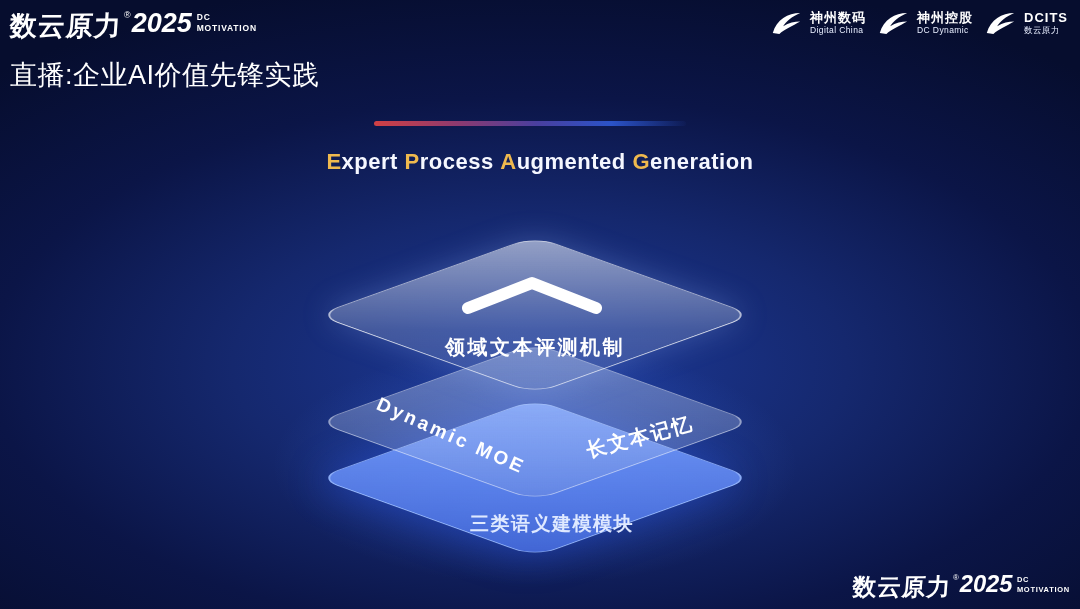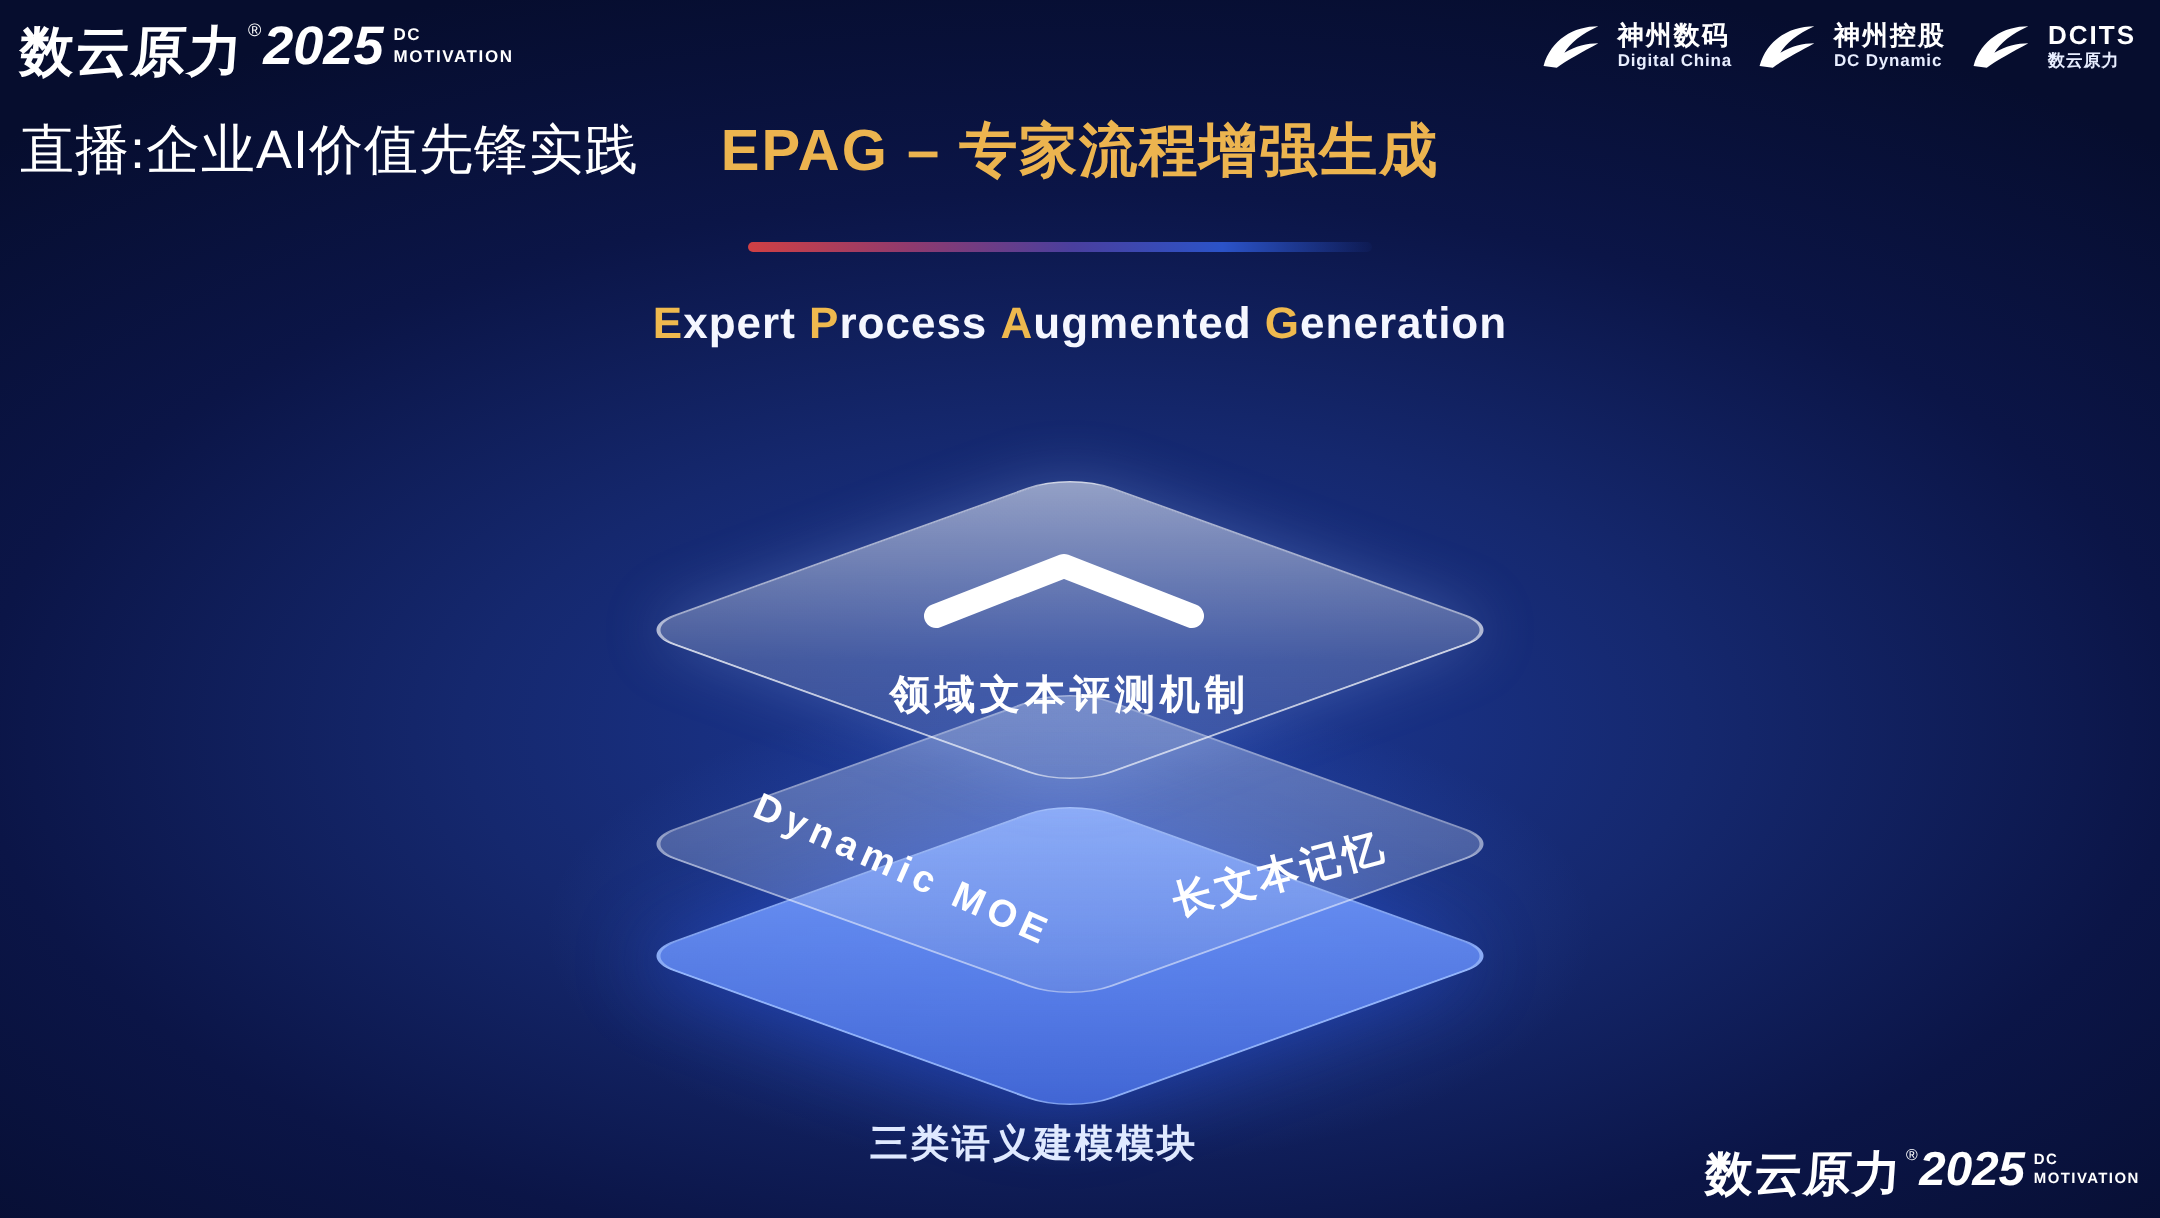--- a/index.html
+++ b/index.html
@@ -45,21 +45,21 @@
 
   
   .partners {
     position: absolute; right: 12px; top: 10px;
     display: flex; align-items: center; gap: 10px;
   }
   .partner { display: flex; align-items: center; gap: 7px; }
   .partner-icon { width: 34px; height: 27px; flex: 0 0 auto; }
   .partner-text { display: flex; flex-direction: column; line-height: 1.15; }
   .partner-name { font-size: 13px; font-weight: 700; letter-spacing: 1px; }
-  .partner-sub  { font-size: 8.5px; font-weight: 700; letter-spacing: 0.4px; color: #e8eeff; }
+  .partner-sub  { font-size: 8.5px; font-weight: 400; letter-spacing: 0.4px; color: #e8eeff; }
 
   
   .stack { position: absolute; left: 0; top: 215px; width: 996px; height: 360px; }
   .stack-glow {
     position: absolute; left: 185px; top: 90px; width: 700px; height: 320px;
     background: radial-gradient(closest-side, rgba(70,125,255,0.38), rgba(70,125,255,0) 75%);
   }
   .layer {
     position: absolute; width: 310px; height: 310px; border-radius: 30px;
     transform: scaleY(0.36) rotate(45deg);
@@ -90,42 +90,41 @@
   }
   .label-mid-left {
     left: 451px; top: 221px; transform: translate(-50%,-50%) rotate(24deg);
     font-size: 19px; font-weight: 600; letter-spacing: 3px;
   }
   .label-mid-right {
     left: 640px; top: 222px; transform: translate(-50%,-50%) rotate(-15deg);
     font-size: 20px; font-weight: 800; letter-spacing: 2px;
   }
   .label-bottom {
-    left: 517px; top: 296px; transform: translateX(-50%);
-    font-size: 19px; font-weight: 800; letter-spacing: 1.5px; color: #dfe9ff; margin-top: 48px;
+    left: 552px; top: 296px; transform: translateX(-50%);
+    font-size: 19px; font-weight: 800; letter-spacing: 1.5px; color: #dfe9ff;
   }
 </style>
 </head>
 <body>
 
 <div class="slide">
 
   <div class="brand brand-header">
     <span class="brand-main">数云原力</span>
     <span class="brand-reg">®</span>
     <span class="brand-year">2025</span>
     <span class="brand-tag">
       <span>DC</span>
       <span>MOTIVATION</span>
     </span>
   </div>
 
   <div class="live-label">直播:企业AI价值先锋实践</div>
 
-  <div class="page-title">EPAG – 专家流程增强生成</div>
 
   <div class="divider"></div>
 
   <div class="subtitle"><span class="gold">E</span><span>xpert </span><span class="gold">P</span><span>rocess </span><span class="gold">A</span><span>ugmented </span><span class="gold">G</span><span>eneration</span></div>
 
   <div class="partners">
     <div class="partner">
       <svg class="partner-icon" viewBox="0 0 36 28">
         <path d="M4 24 C8 10 20 3 33 3 C24 7 18 12 15 17 C21 13.5 27 12 33 12 C25 16.5 16 21 11 25 Z" fill="#ffffff"></path>
       </svg>

